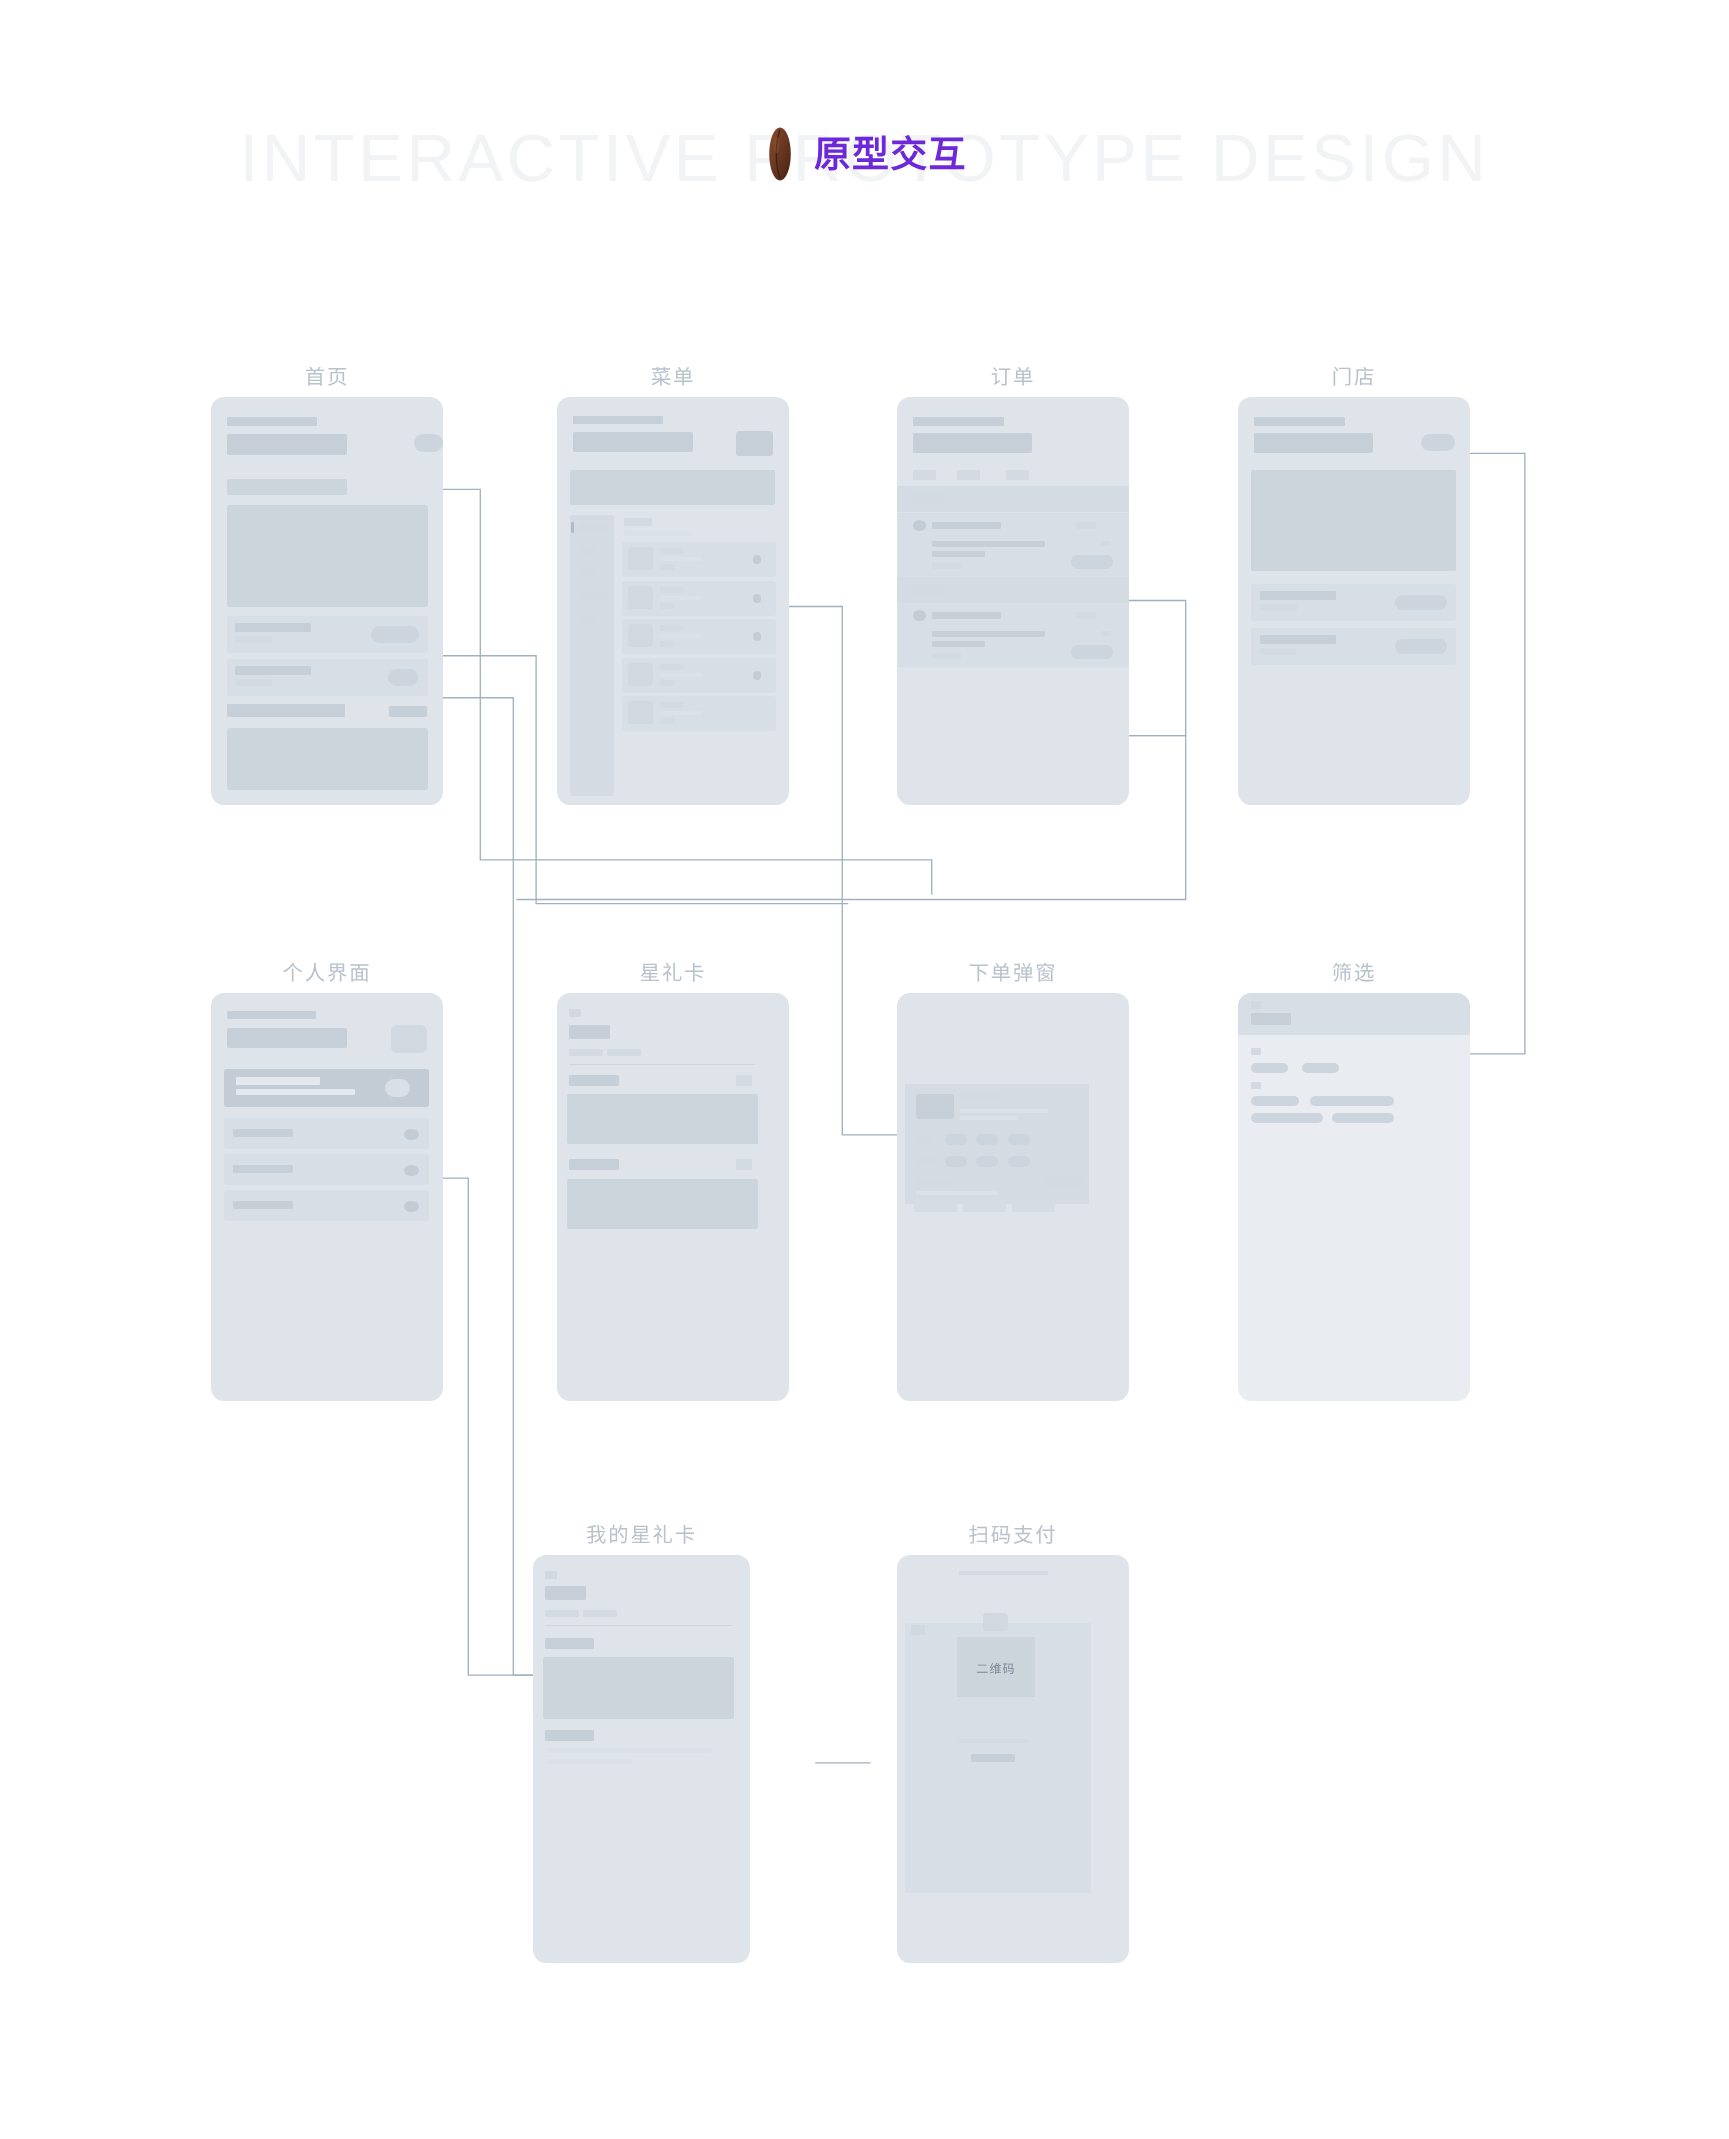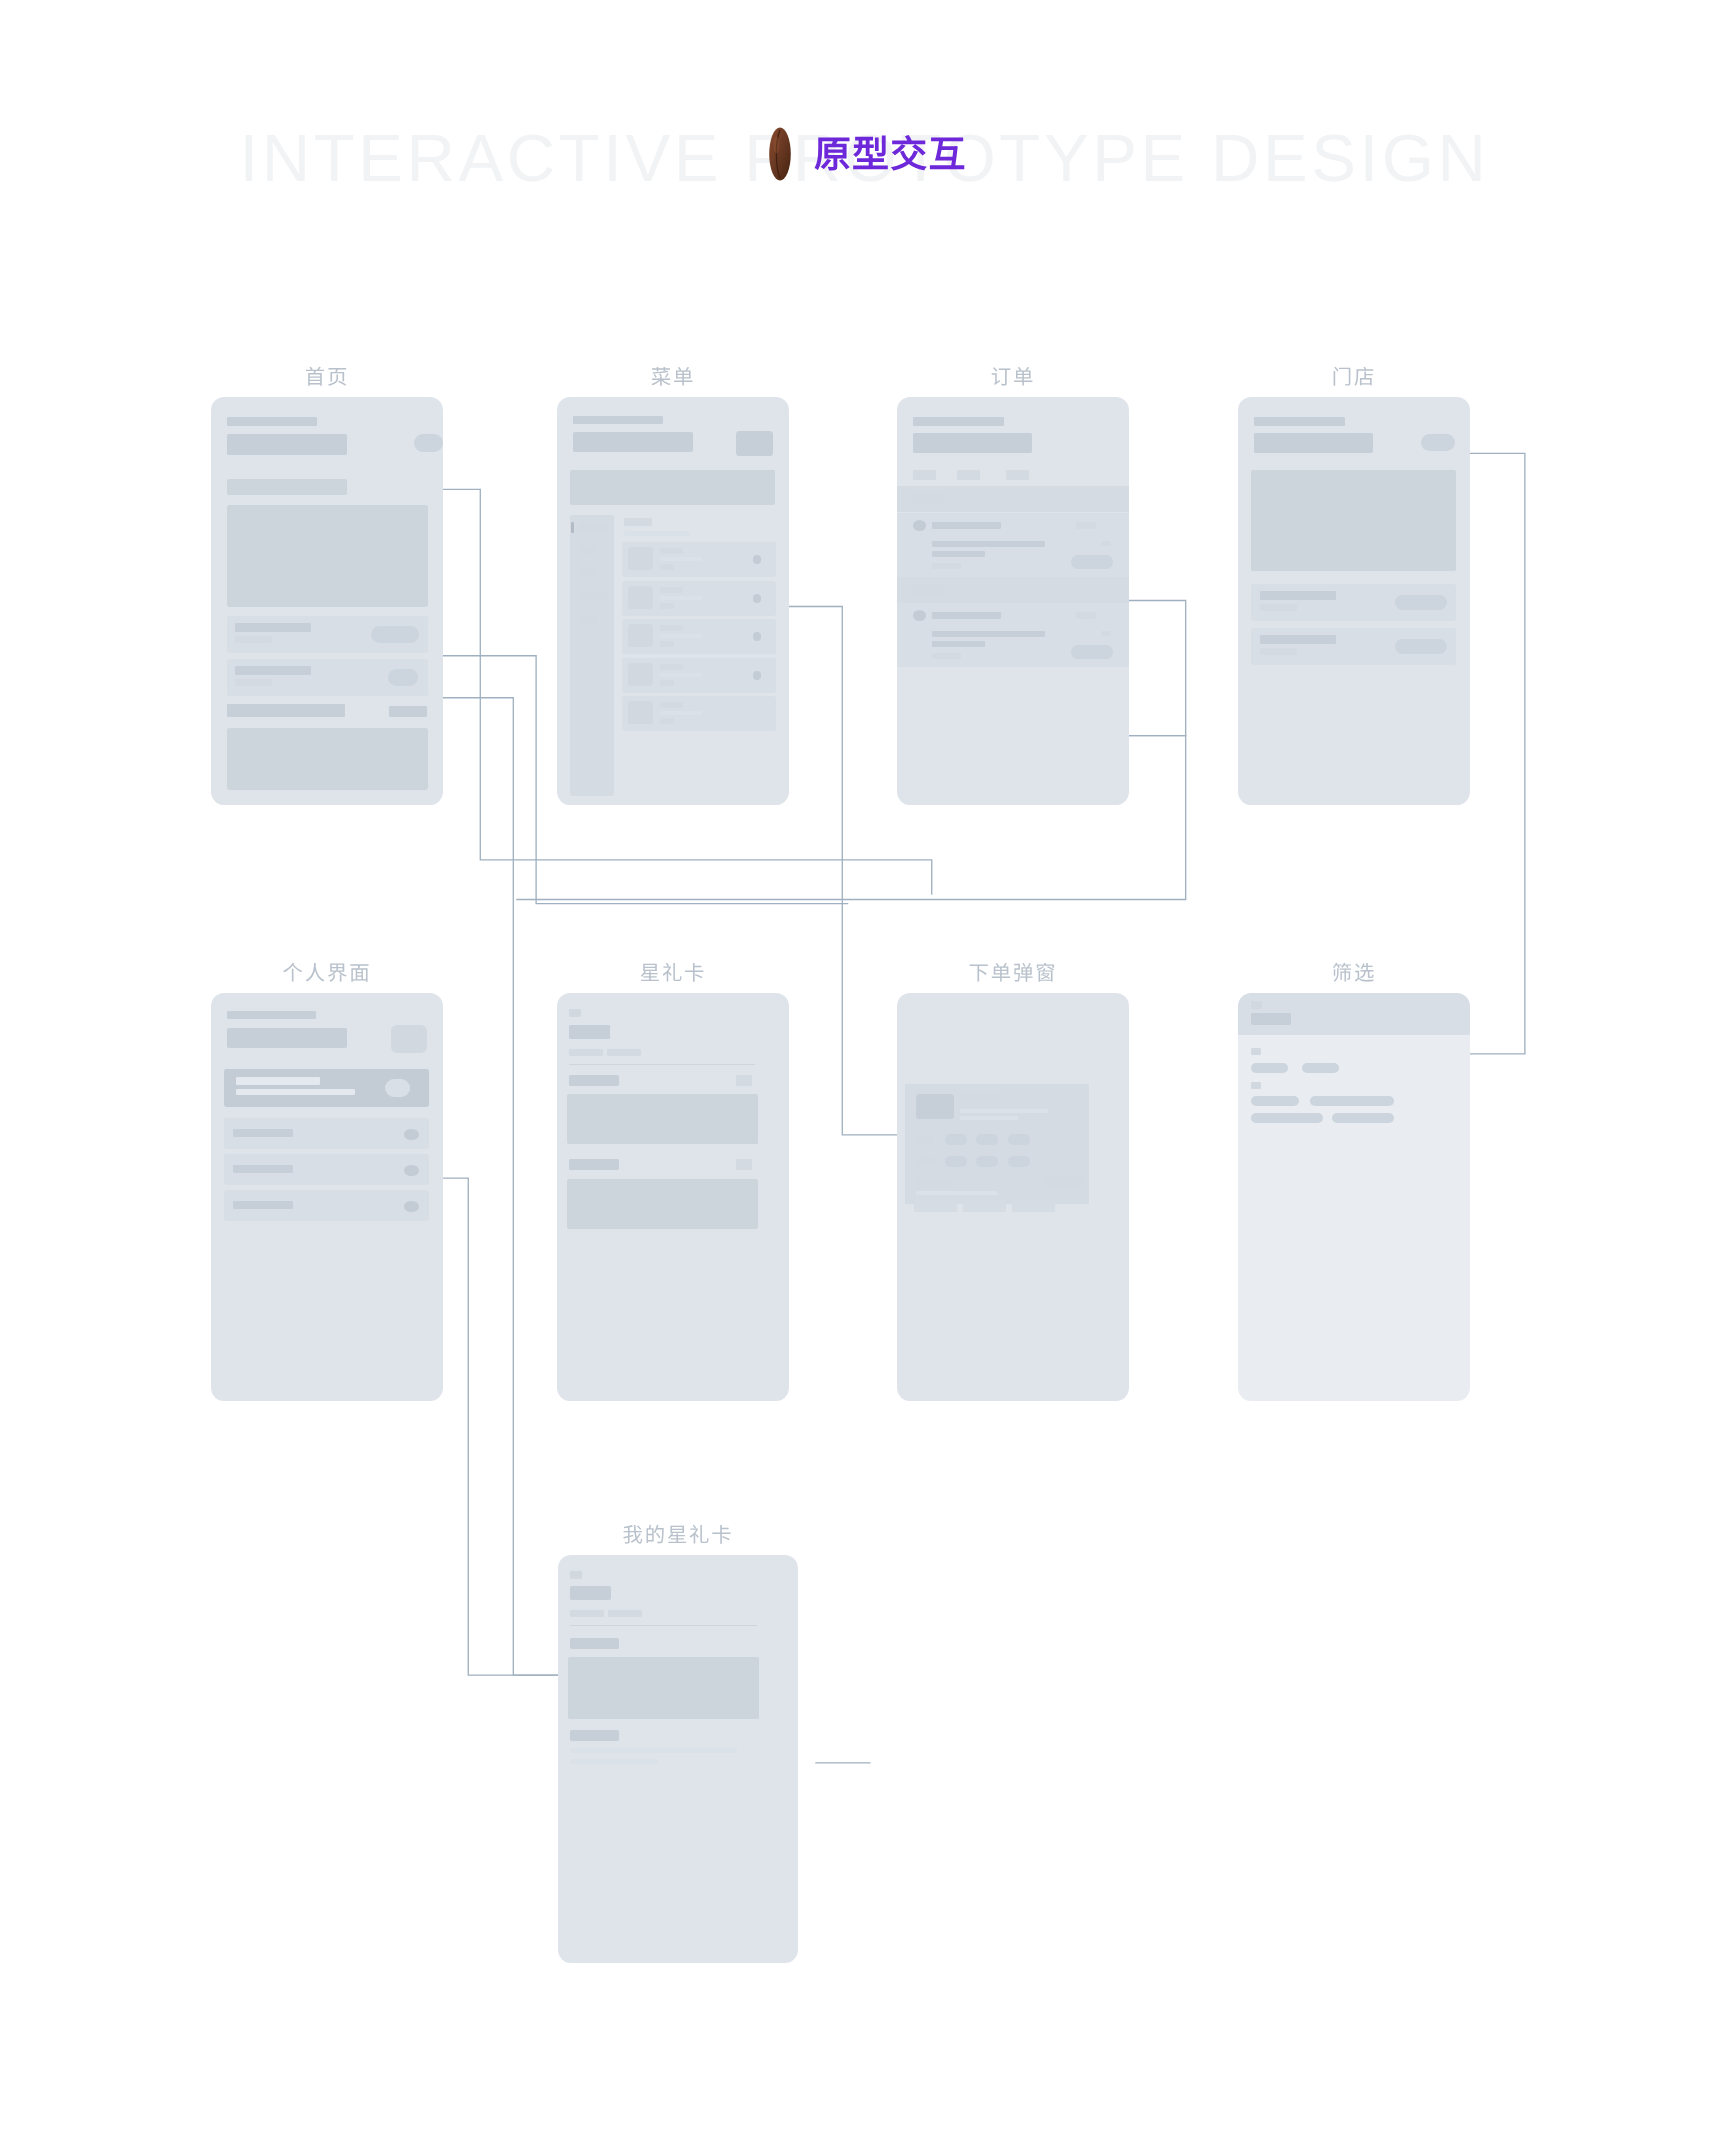--- a/index.html
+++ b/index.html
@@ -409,33 +409,50 @@
       <div class="pill" style="left:64px; top:70px; width=37px; width:37px; height:9.6px;"></div>
 
       <div class="sq soft" style="left:13.2px; top:89px; width:9.6px; height:7.2px; border-radius:1.2px;"></div>
       <div class="pill" style="left:13.2px; top:103px; width:48px; height:9.6px;"></div>
       <div class="pill" style="left:72px; top:103px; width:84px; height:9.6px;"></div>
       <div class="pill" style="left:13.2px; top:120px; width:72px; height:9.6px;"></div>
       <div class="pill" style="left:94px; top:120px; width:62px; height:9.6px;"></div>
     </div>
   </div>
 
-  <div class="screen" id="scr-my-giftcard" style="left:558px; top:1518px; width:240px; height:446px;">
+  <div class="screen" id="scr-my-giftcard" style="left:533px; top:1518px; width:217px; height:446px;">
     <div class="screen-label">我的星礼卡</div>
     <div class="phone" style="height:408px;">
       <div class="sq soft" style="left:12px; top:15.6px; width:12px; height:8.4px; border-radius:1.2px;"></div>
       <div class="block" style="left:12px; top:31px; width:41px; height:14.4px;"></div>
       <div class="bar soft" style="left:12px; top:55px; width:34px; height:7.2px;"></div>
       <div class="bar soft" style="left:50px; top:55px; width:34px; height:7.2px;"></div>
       <div class="hr" style="left:12px; top:70px; width:187px;"></div>
 
       <div class="block" style="left:12px; top:83px; width:49px; height:10.8px;"></div>
       <div class="block mid" style="left:9.6px; top:102px; width:191px; height:62px; border-radius:1.8px;"></div>
 
       <div class="block" style="left:12px; top:175px; width:49px; height:10.8px;"></div>
       <div class="bar pale" style="left:12px; top:193px; width:167px; height:4.8px;"></div>
       <div class="bar pale" style="left:12px; top:204px; width:88px; height:4.8px;"></div>
     </div>
   </div>
 
+  <div class="screen" id="scr-qr-pay" style="left:897px; top:1518px; width:232px; height:446px;">
+    <div class="screen-label">扫码支付</div>
+    <div class="phone" style="height:408px;">
+      <div class="bar soft" style="left:62px; top:15.6px; width:89px; height:4.2px;"></div>
+
+      <div class="sect" style="left:8.4px; top:68px; width:186px; height:270px; border-radius:1.2px;">
+        <div class="sq soft" style="left:6px; top:2.4px; width:13.2px; height:9.6px; border-radius:1.2px;"></div>
+      </div>
+
+      <div class="sq soft" style="left:86px; top:58px; width:25px; height:18px;"></div>
+
+      <div class="block mid qr-label" style="left:60px; top:82px; width:78px; height:60px; border-radius:1.2px;">二维码</div>
+
+      <div class="bar soft" style="left:62px; top:184px; width:70px; height:3.6px;"></div>
+      <div class="block" style="left:74px; top:199px; width:44px; height:8.4px;"></div>
+    </div>
+  </div>
 
 </div>
 
 
 </body></html>

